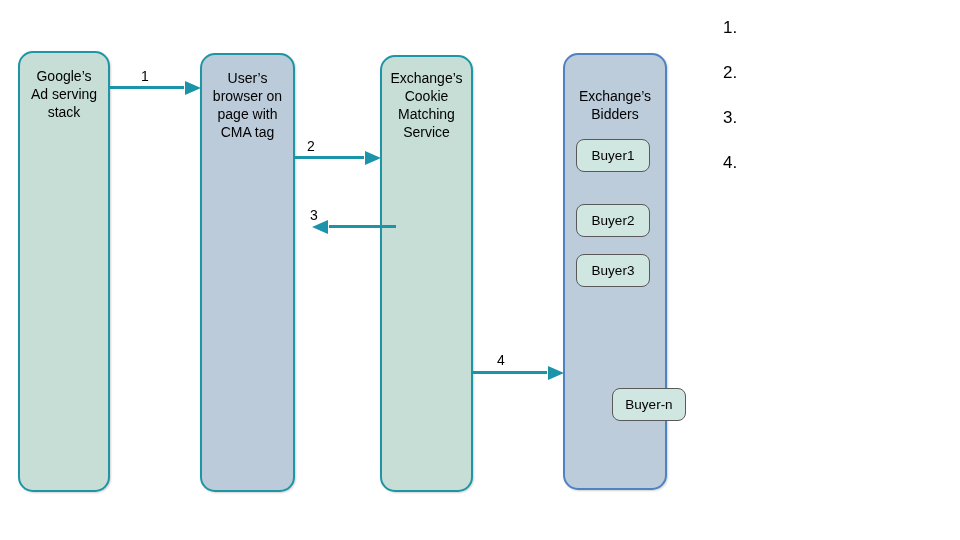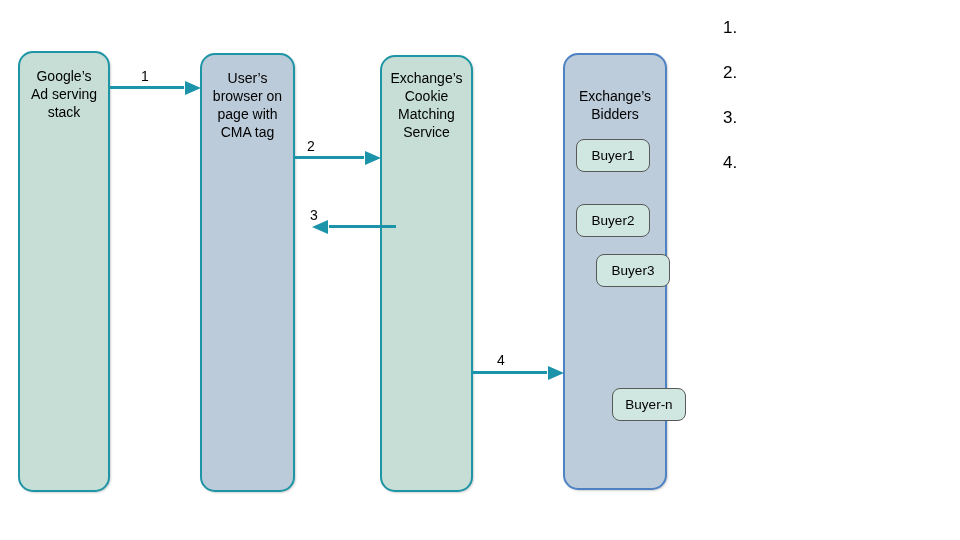--- a/index.html
+++ b/index.html
@@ -55,21 +55,21 @@
     border-radius: 8px;
     box-sizing: border-box;
     display: flex;
     align-items: center;
     justify-content: center;
     font-size: 13.5px;
     white-space: normal;
   }
   #buyer-1 { top: 84px; }
   #buyer-2 { top: 149px; }
-  #buyer-3 { top: 199px; margin-left: 20px; }
+  #buyer-3 { top: 199px; }
   #buyer-n { top: 333px; margin-left: 36px; }
 
   
   .arrow {
     position: absolute;
     height: 3px;
     background: #1b93a8;
   }
   .arrow.right::after {
     content: "";

